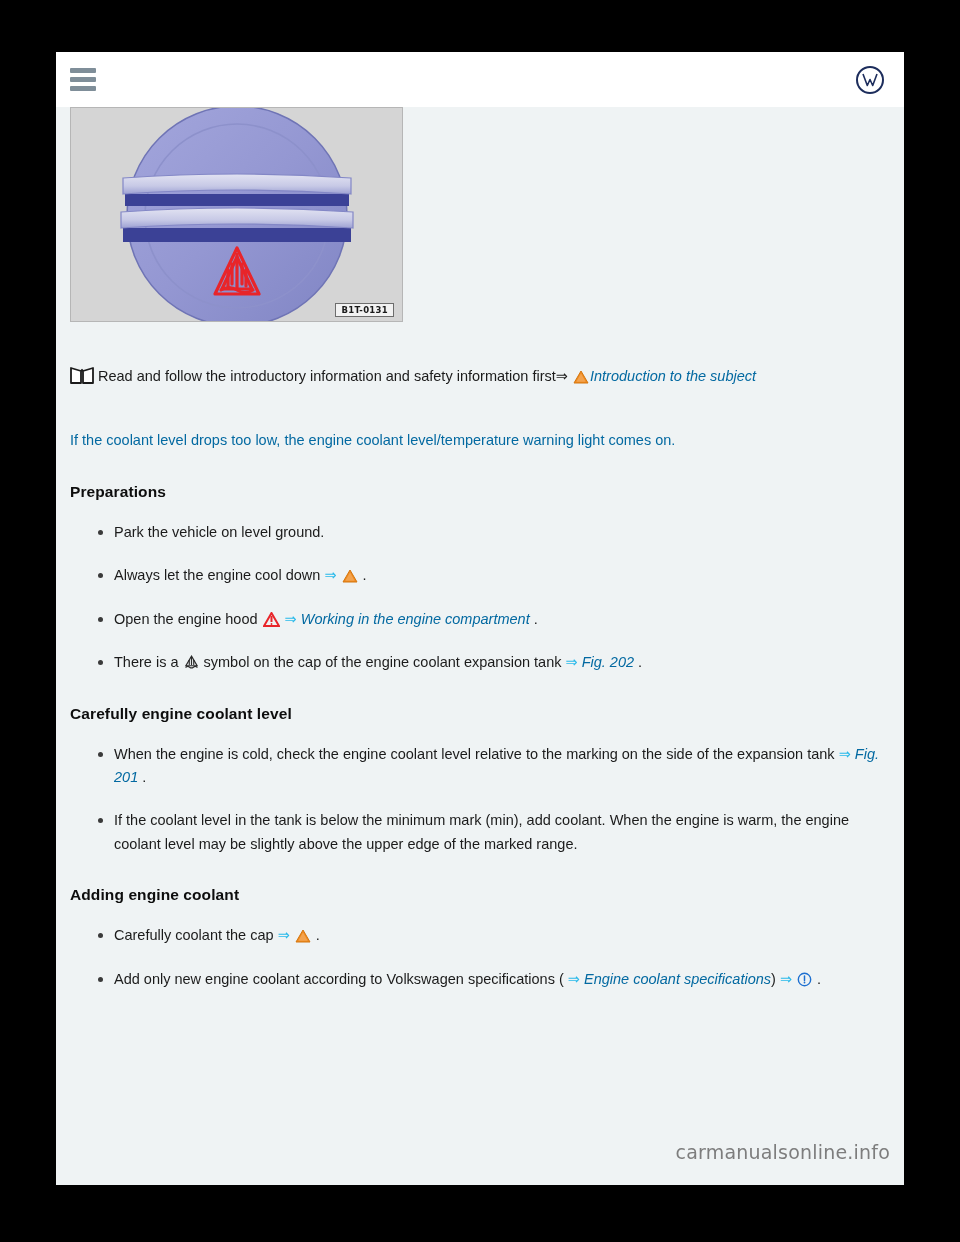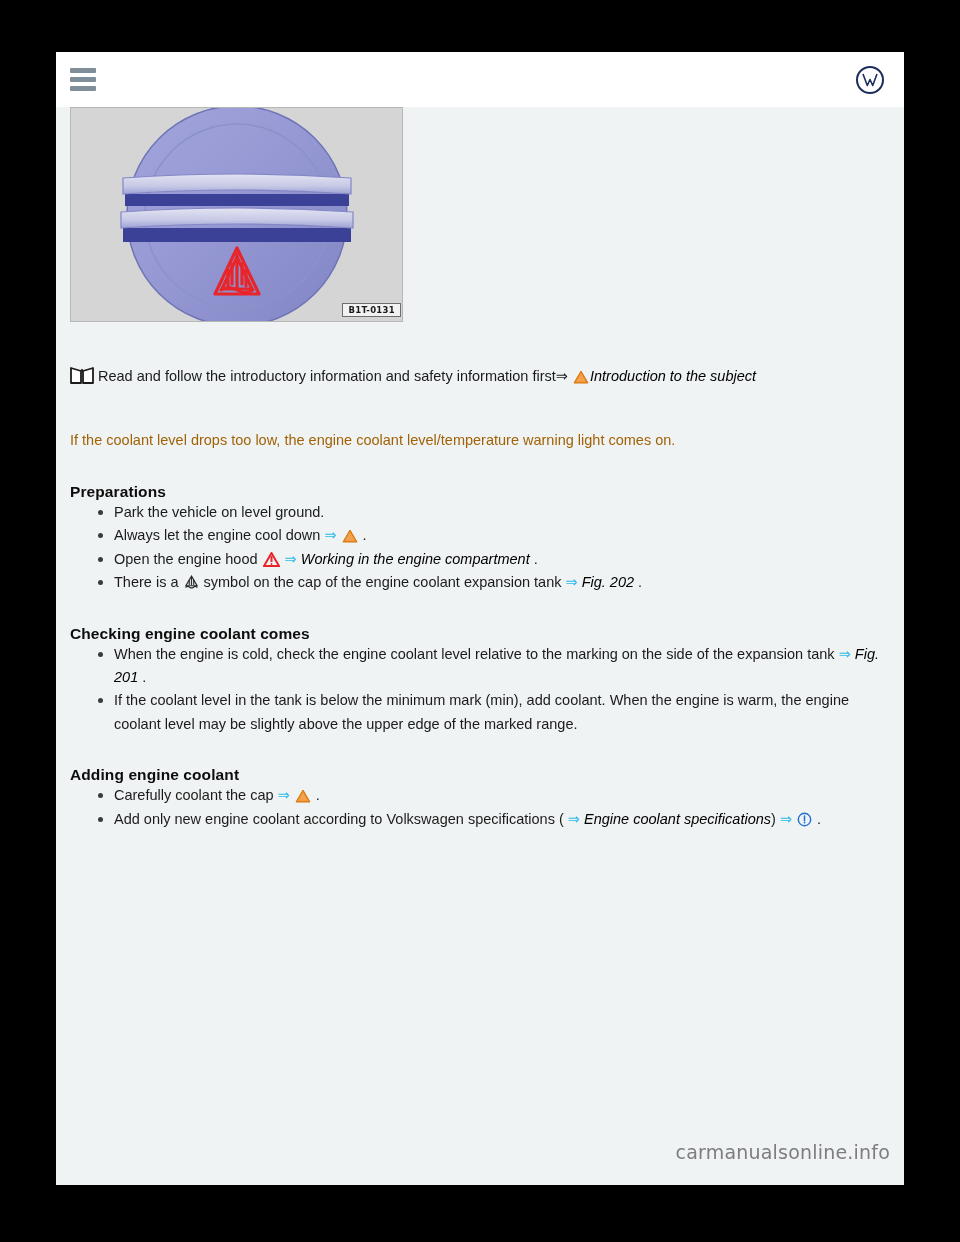--- a/index.html
+++ b/index.html
@@ -65,21 +65,21 @@
     height: 215px;
     background: #d5d5d5;
     border: 1px solid #b6b6b6;
     position: relative;
     margin-top: 0px;
     overflow: hidden;
   }
   .cap-svg { position:absolute; left:0; top:-42px; }
   .fig-code {
     position: absolute;
-    right: 1px; bottom: 4px;
+    right: 8px; bottom: 4px;
     background: #f2f2f2;
     border: 1px solid #6d6d6d;
     font-family: "DejaVu Sans", sans-serif;
     font-size: 8.5px;
     font-weight: bold;
     color: #1a1a1a;
     letter-spacing: 0.3px;
     padding: 1px 5px 1px 5px;
   }
   .fig-caption {
@@ -93,52 +93,53 @@
   .note-block {
     margin-top: 42px;
     font-size: 14.5px;
     color: #1b1b1b;
     line-height: 1.75;
   }
   .book-icon { vertical-align: -4px; margin-right: 4px; }
   .intro-para {
     margin-top: 40px;
     font-size: 14.5px;
-    color: #a16207;
+    color: #0369a1;
     line-height: 1.6;
   }
   h3.section {
     font-size: 15.5px;
     font-weight: bold;
     color: #0d0d0d;
     margin: 30px 0 0 0;
     letter-spacing: 0.1px;
   }
   ul.bullets {
     list-style: none;
     margin: 0;
     padding: 0 0 0 28px;
   }
   ul.bullets li {
     position: relative;
     font-size: 14.5px;
     color: #1b1b1b;
     line-height: 1.62;
+    margin-top: 20px;
     padding-left: 16px;
   }
   ul.bullets li:before {
     content: "";
     position: absolute;
     left: 0; top: 9px;
     width: 5px; height: 5px;
     border-radius: 50%;
     background: #3a3a3a;
   }
   .lnk {
-    color: #000000;
+    color: #0369a1;
     font-style: italic;
   }
   .arrow { color: #29b9ea; font-style: normal; }
   .arrow-dark { color: #1b1b1b; font-style: normal; }
   .ico { vertical-align: -3px; margin: 0 1px; }
 
   
   .watermark {
     position: absolute;
     right: 14px;
@@ -240,21 +241,21 @@
           <li><span>There is a </span><svg class="ico" width="15" height="15" viewBox="0 0 16 16">
               <g stroke="#2b2b2b" stroke-width="1.25" fill="none" stroke-linecap="round">
                 <path d="M8 1.2 L14 11.5 L2 11.5 Z"></path>
                 <line x1="8" y1="2.4" x2="8" y2="10"></line>
                 <line x1="5.6" y1="5.6" x2="5.6" y2="10"></line>
                 <line x1="10.4" y1="5.6" x2="10.4" y2="10"></line>
                 <path d="M2 13 q2,-1.6 4,0 q2,1.6 4,0 q2,-1.6 4,0"></path>
               </g>
             </svg><span> symbol on the cap of the engine coolant expansion tank </span><span class="arrow"> ⇒ </span><span class="lnk">Fig. 202</span><span> .</span></li>
         </ul>
-        <h3 class="section">Checking engine coolant comes</h3>
+        <h3 class="section">Carefully engine coolant level</h3>
         <ul class="bullets">
           <li><span>When the engine is cold, check the engine coolant level relative to the marking on the side of the expansion tank </span><span class="arrow"> ⇒ </span><span class="lnk">Fig. 201</span><span> .</span></li>
           <li><span>If the coolant level in the tank is below the minimum mark (min), add coolant. When the engine is warm, the engine coolant level may be slightly above the upper edge of the marked range.</span></li>
         </ul>
         <h3 class="section">Adding engine coolant</h3>
         <ul class="bullets">
           <li><span>Carefully coolant the cap </span><span class="arrow"> ⇒ </span><svg class="ico" width="16" height="14" viewBox="0 0 16 14">
               <path d="M8 1 L15 13 L1 13 Z" fill="#f08a1e" stroke="#d4760f" stroke-width="1"></path>
               <path d="M8 3.5 L12.7 11.7 L3.3 11.7 Z" fill="#ffffff" opacity="0.22"></path>
             </svg><span> .</span></li>

